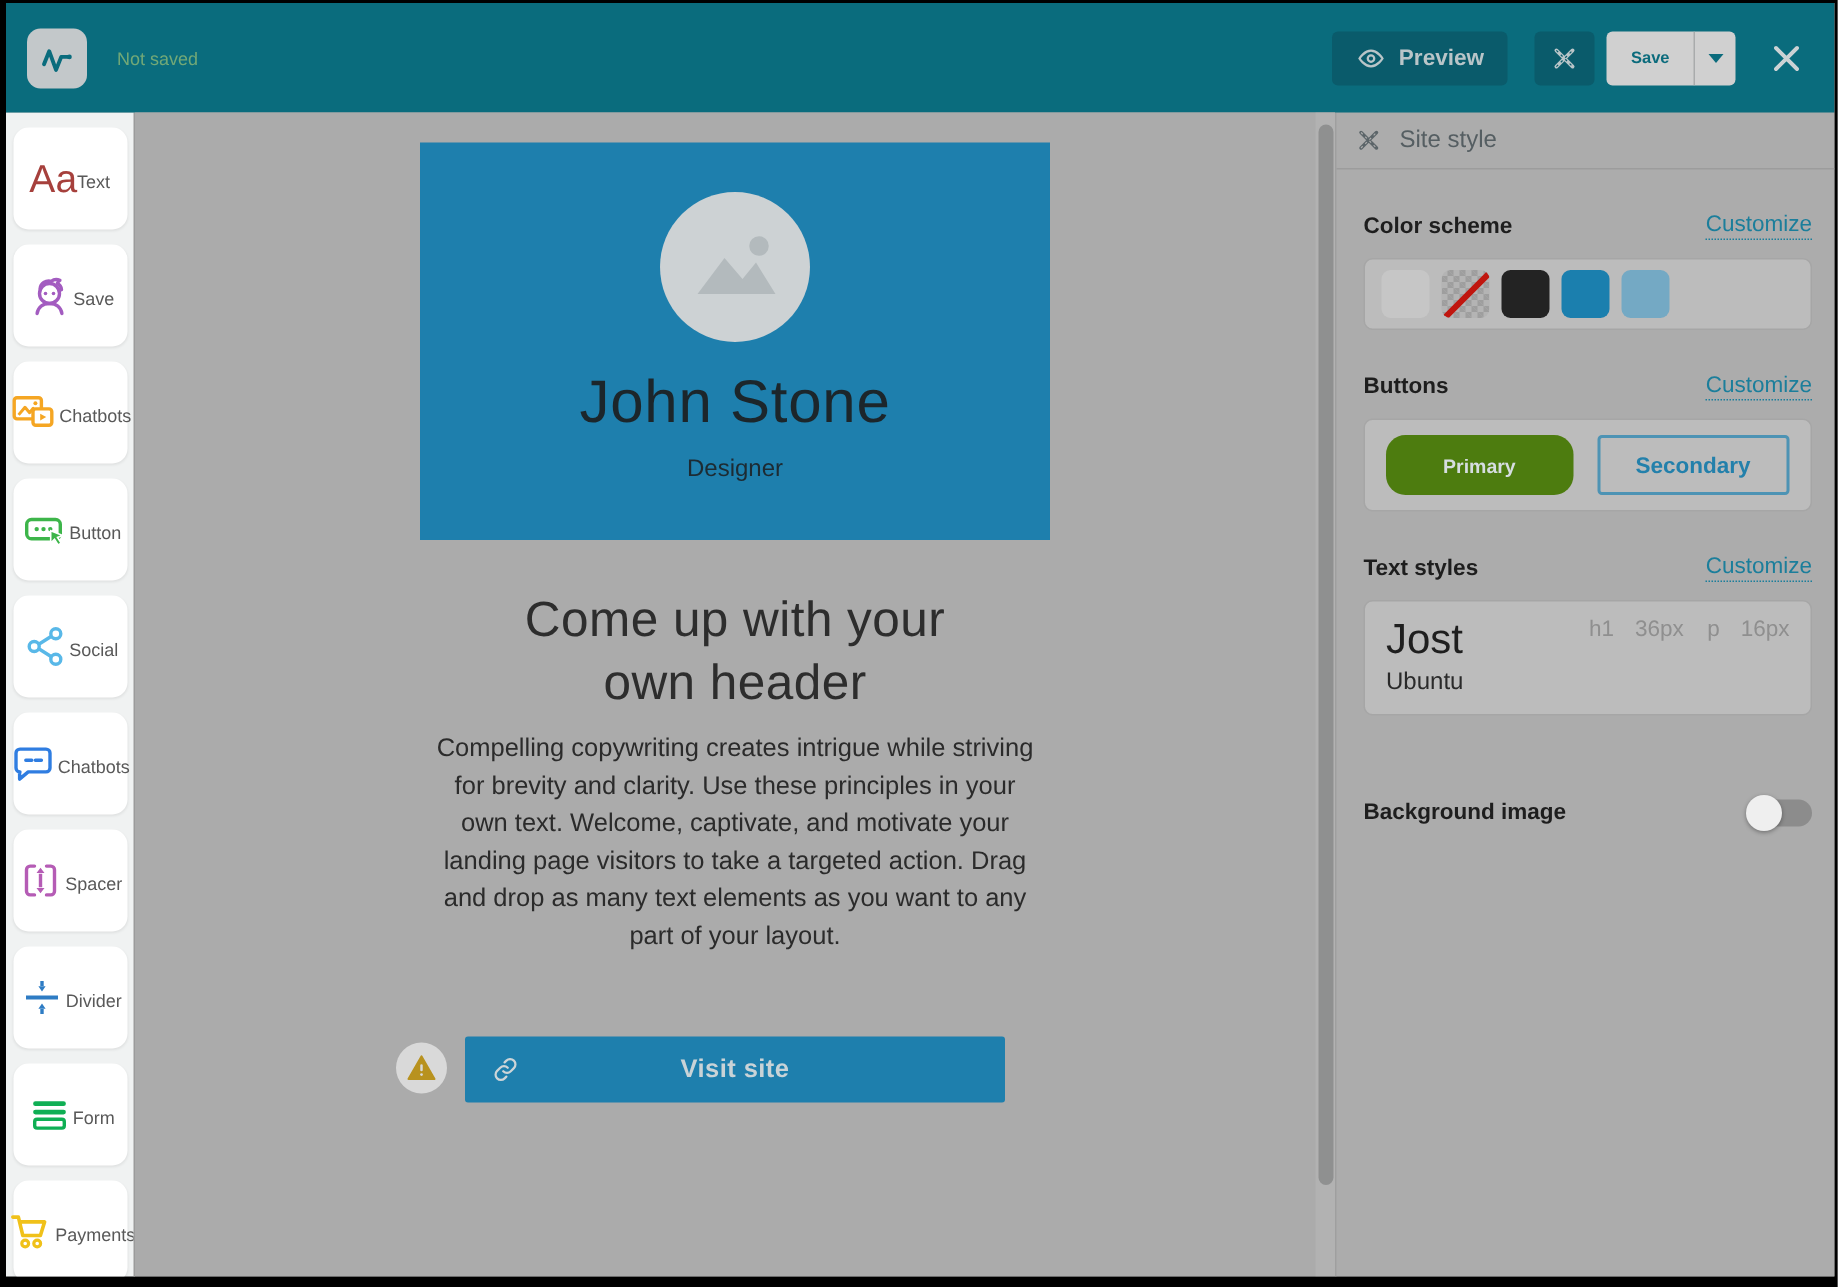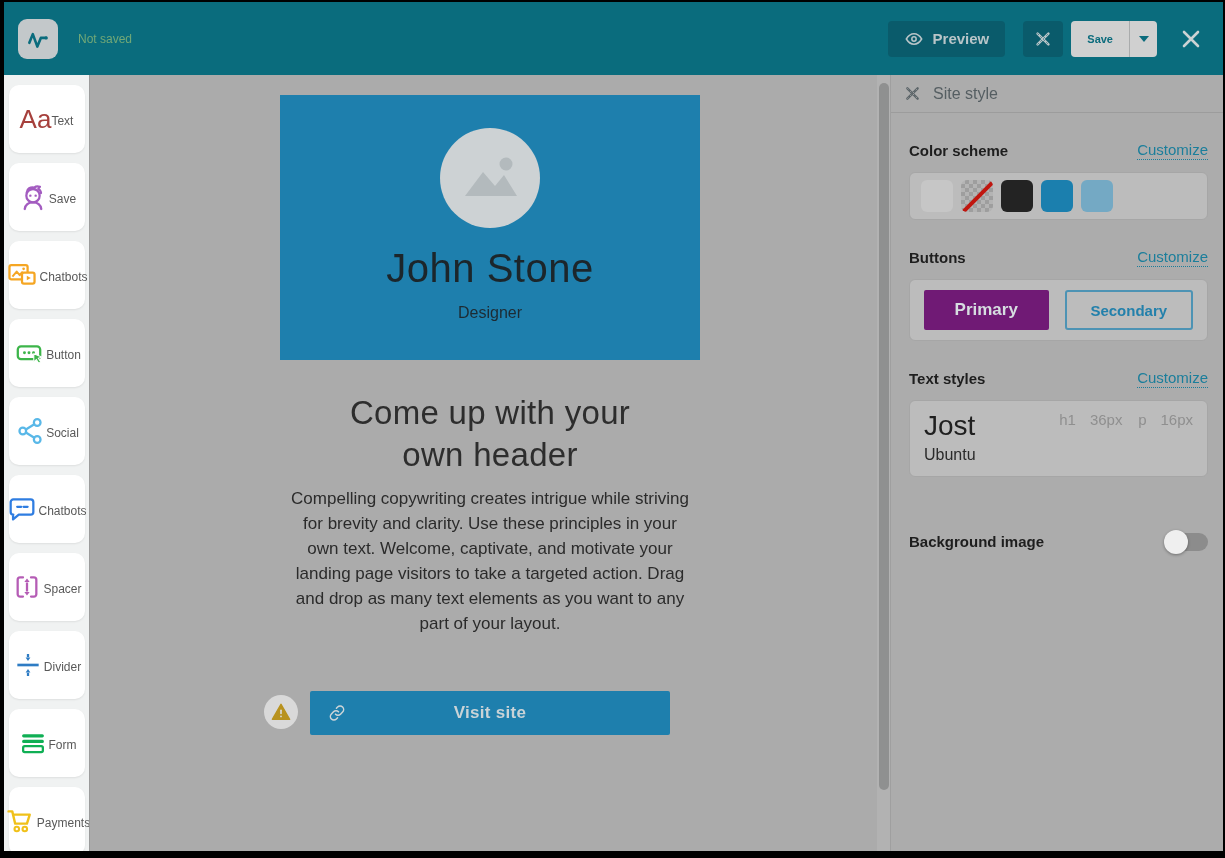--- a/index.html
+++ b/index.html
@@ -59,21 +59,21 @@
   .sec-label { font-size:15px; font-weight:700; color:#1e1e1e; }
   .customize-link { font-size:15px; color:#1b7e9b; text-decoration:none; border-bottom:1px dotted #1b7e9b; padding-bottom:1px; cursor:pointer; }
   .sec-box { background:#bcbcbc; border:1px solid #a6a6a6; border-radius:6px; }
   .swatch-box { height:48px; display:flex; align-items:center; gap:8px; padding:0 11px; }
   .swatch { width:32px; height:32px; border-radius:6px; cursor:pointer; }
   .swatch-none { position:relative; overflow:hidden;
      background-image: linear-gradient(45deg,#9e9e9e 25%,transparent 25%,transparent 75%,#9e9e9e 75%), linear-gradient(45deg,#9e9e9e 25%,#b4b4b4 25%,#b4b4b4 75%,#9e9e9e 75%);
      background-size:8px 8px; background-position:0 0,4px 4px; }
   .swatch-none::after { content:""; position:absolute; left:-6px; top:14px; width:48px; height:4px; background:#c0160f; transform:rotate(-45deg); }
   .btns-box { height:62px; display:flex; align-items:center; gap:16px; padding:0 14px; }
-  .primary-btn { flex:1; height:40px; border:none; border-radius:2px; background:#701a75; color:#d6dde0; font-family:inherit; font-size:17px; font-weight:700; cursor:pointer; }
+  .primary-btn { flex:1; height:40px; border:none; border-radius:13px; background:#4d7c0f; color:#d6dde0; font-family:inherit; font-size:13px; font-weight:700; cursor:pointer; }
   .secondary-btn { flex:1; height:40px; border:2px solid #4d93b4; border-radius:3px; background:transparent; color:#2380ab; font-family:inherit; font-size:15px; font-weight:700; cursor:pointer; }
   .text-box { padding:10px 14px 12px 14px; display:flex; justify-content:space-between; }
   .font-col .h1-font { font-size:28px; color:#1f1f1f; line-height:1.1; }
   .font-col .p-font { font-size:16px; color:#2a2a2a; margin-top:4px; }
   .meta-col { display:flex; justify-content:flex-end; gap:4px; padding-bottom:1px; }
   .meta-row { display:flex; justify-content:flex-end; gap:14px; font-size:15px; color:#8f8f8f; }
   .meta-row .tag { width:20px; text-align:right; }
   .bg-row { display:flex; align-items:center; justify-content:space-between; margin-top:56px; }
   .toggle { position:relative; width:42px; height:18px; border-radius:9px; background:#8c8c8c; cursor:pointer; }
   .toggle-knob { position:absolute; left:-2px; top:-3px; width:24px; height:24px; border-radius:50%; background:#efefef; box-shadow:0 1px 3px rgba(0,0,0,.35); }

